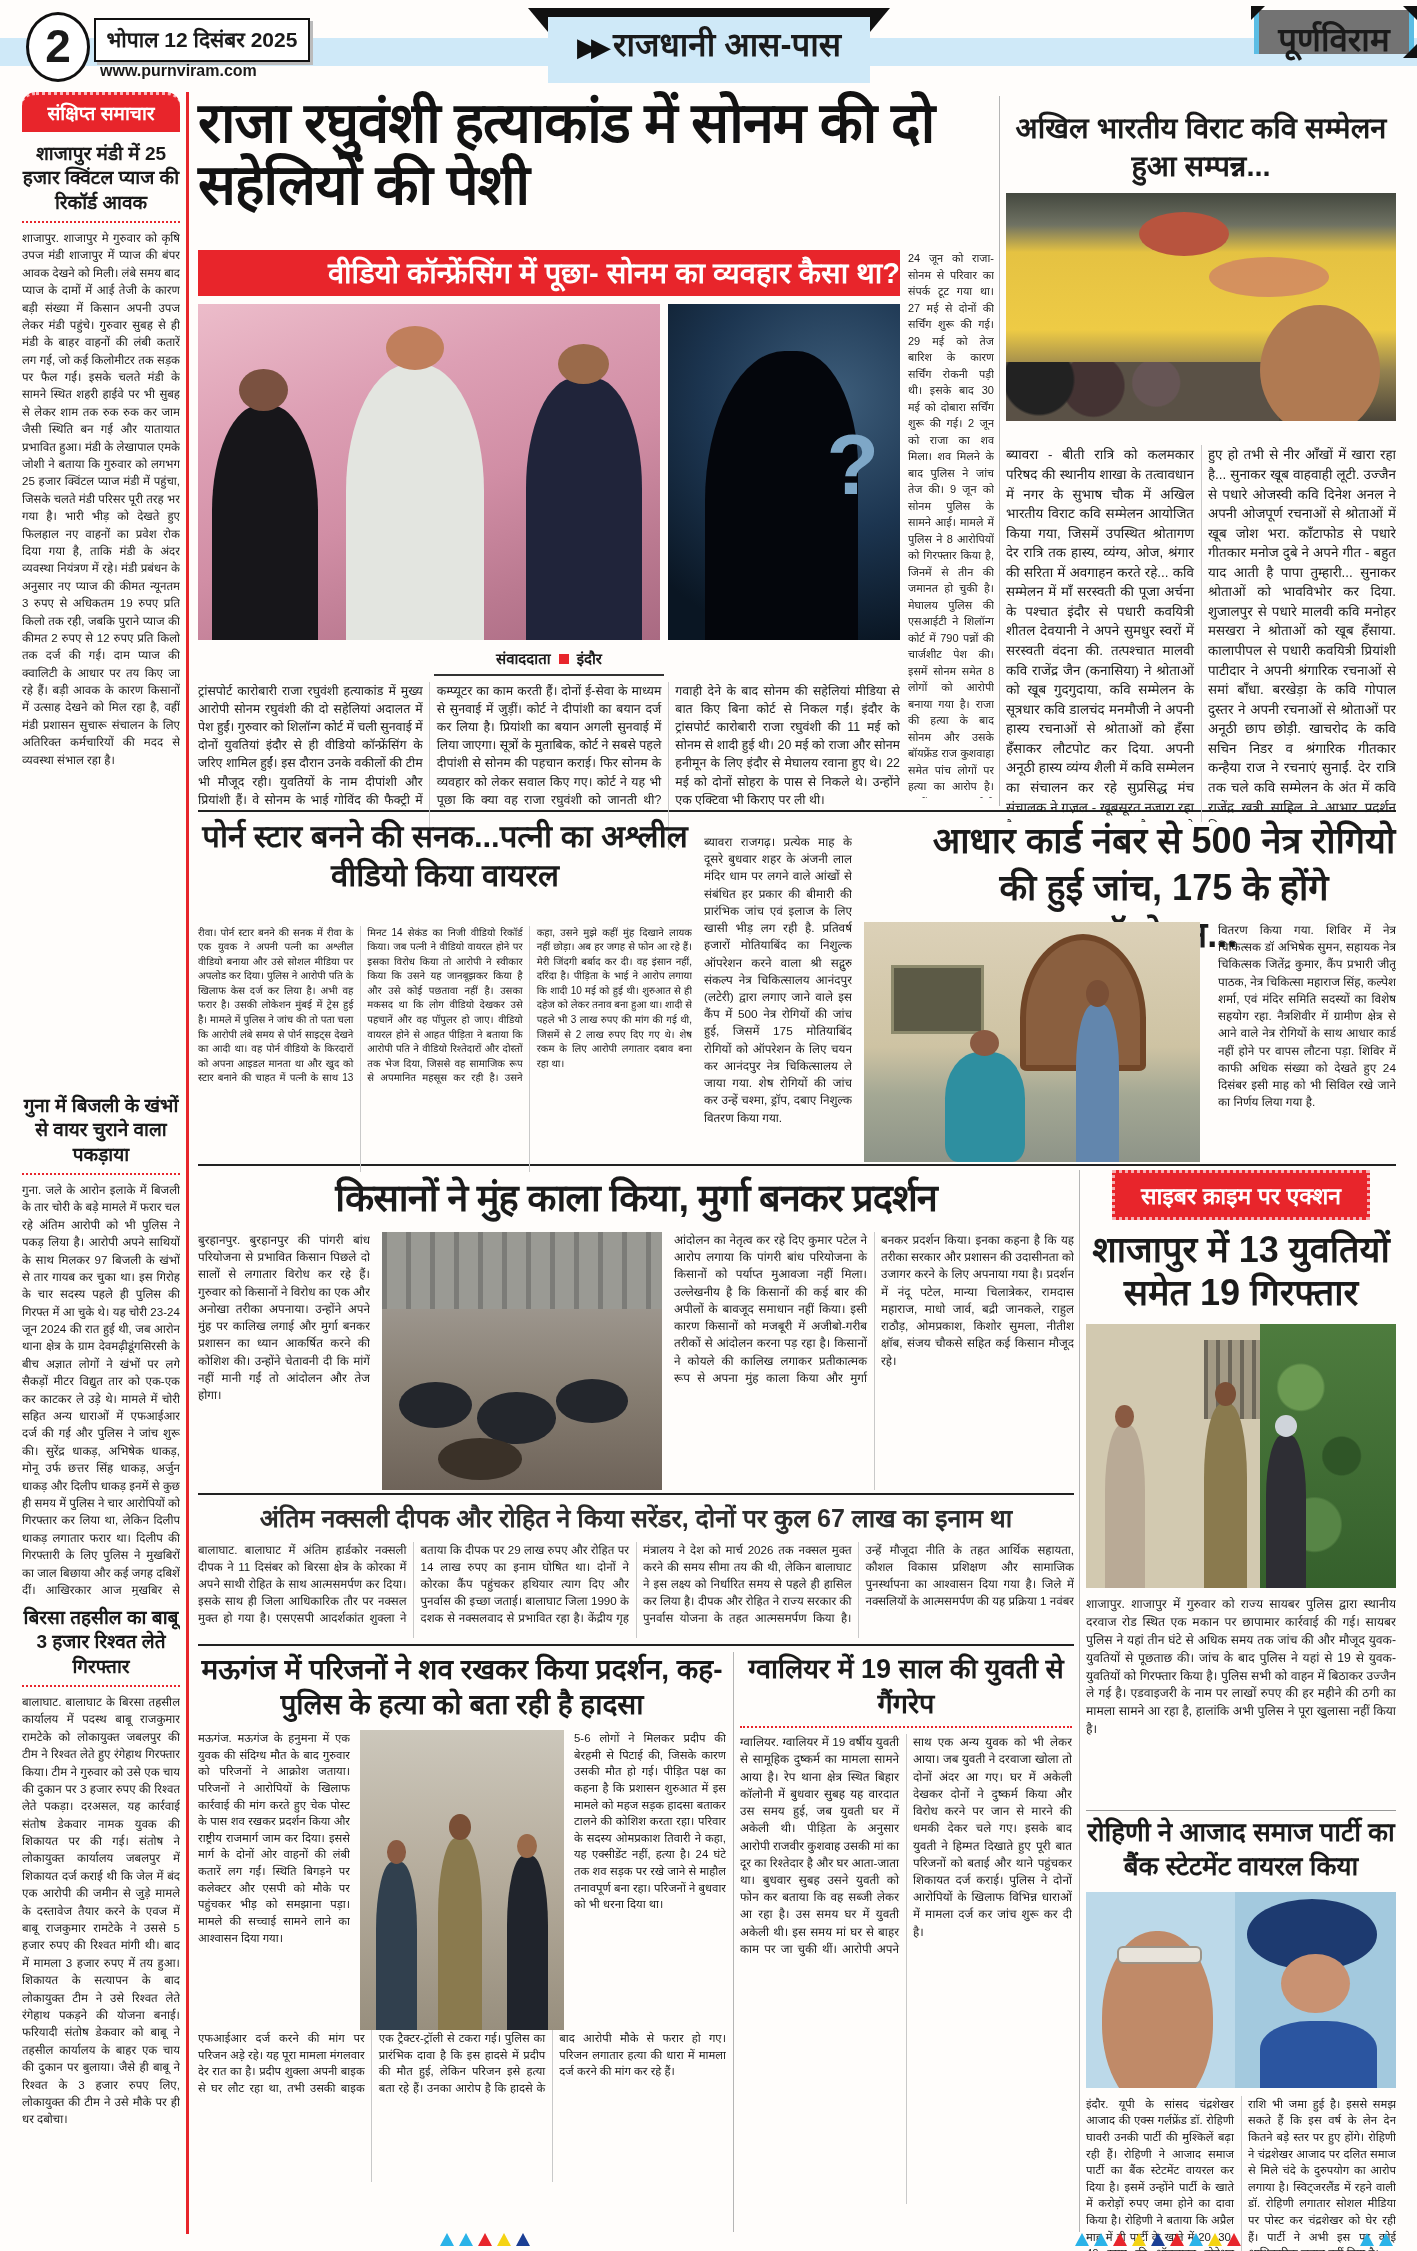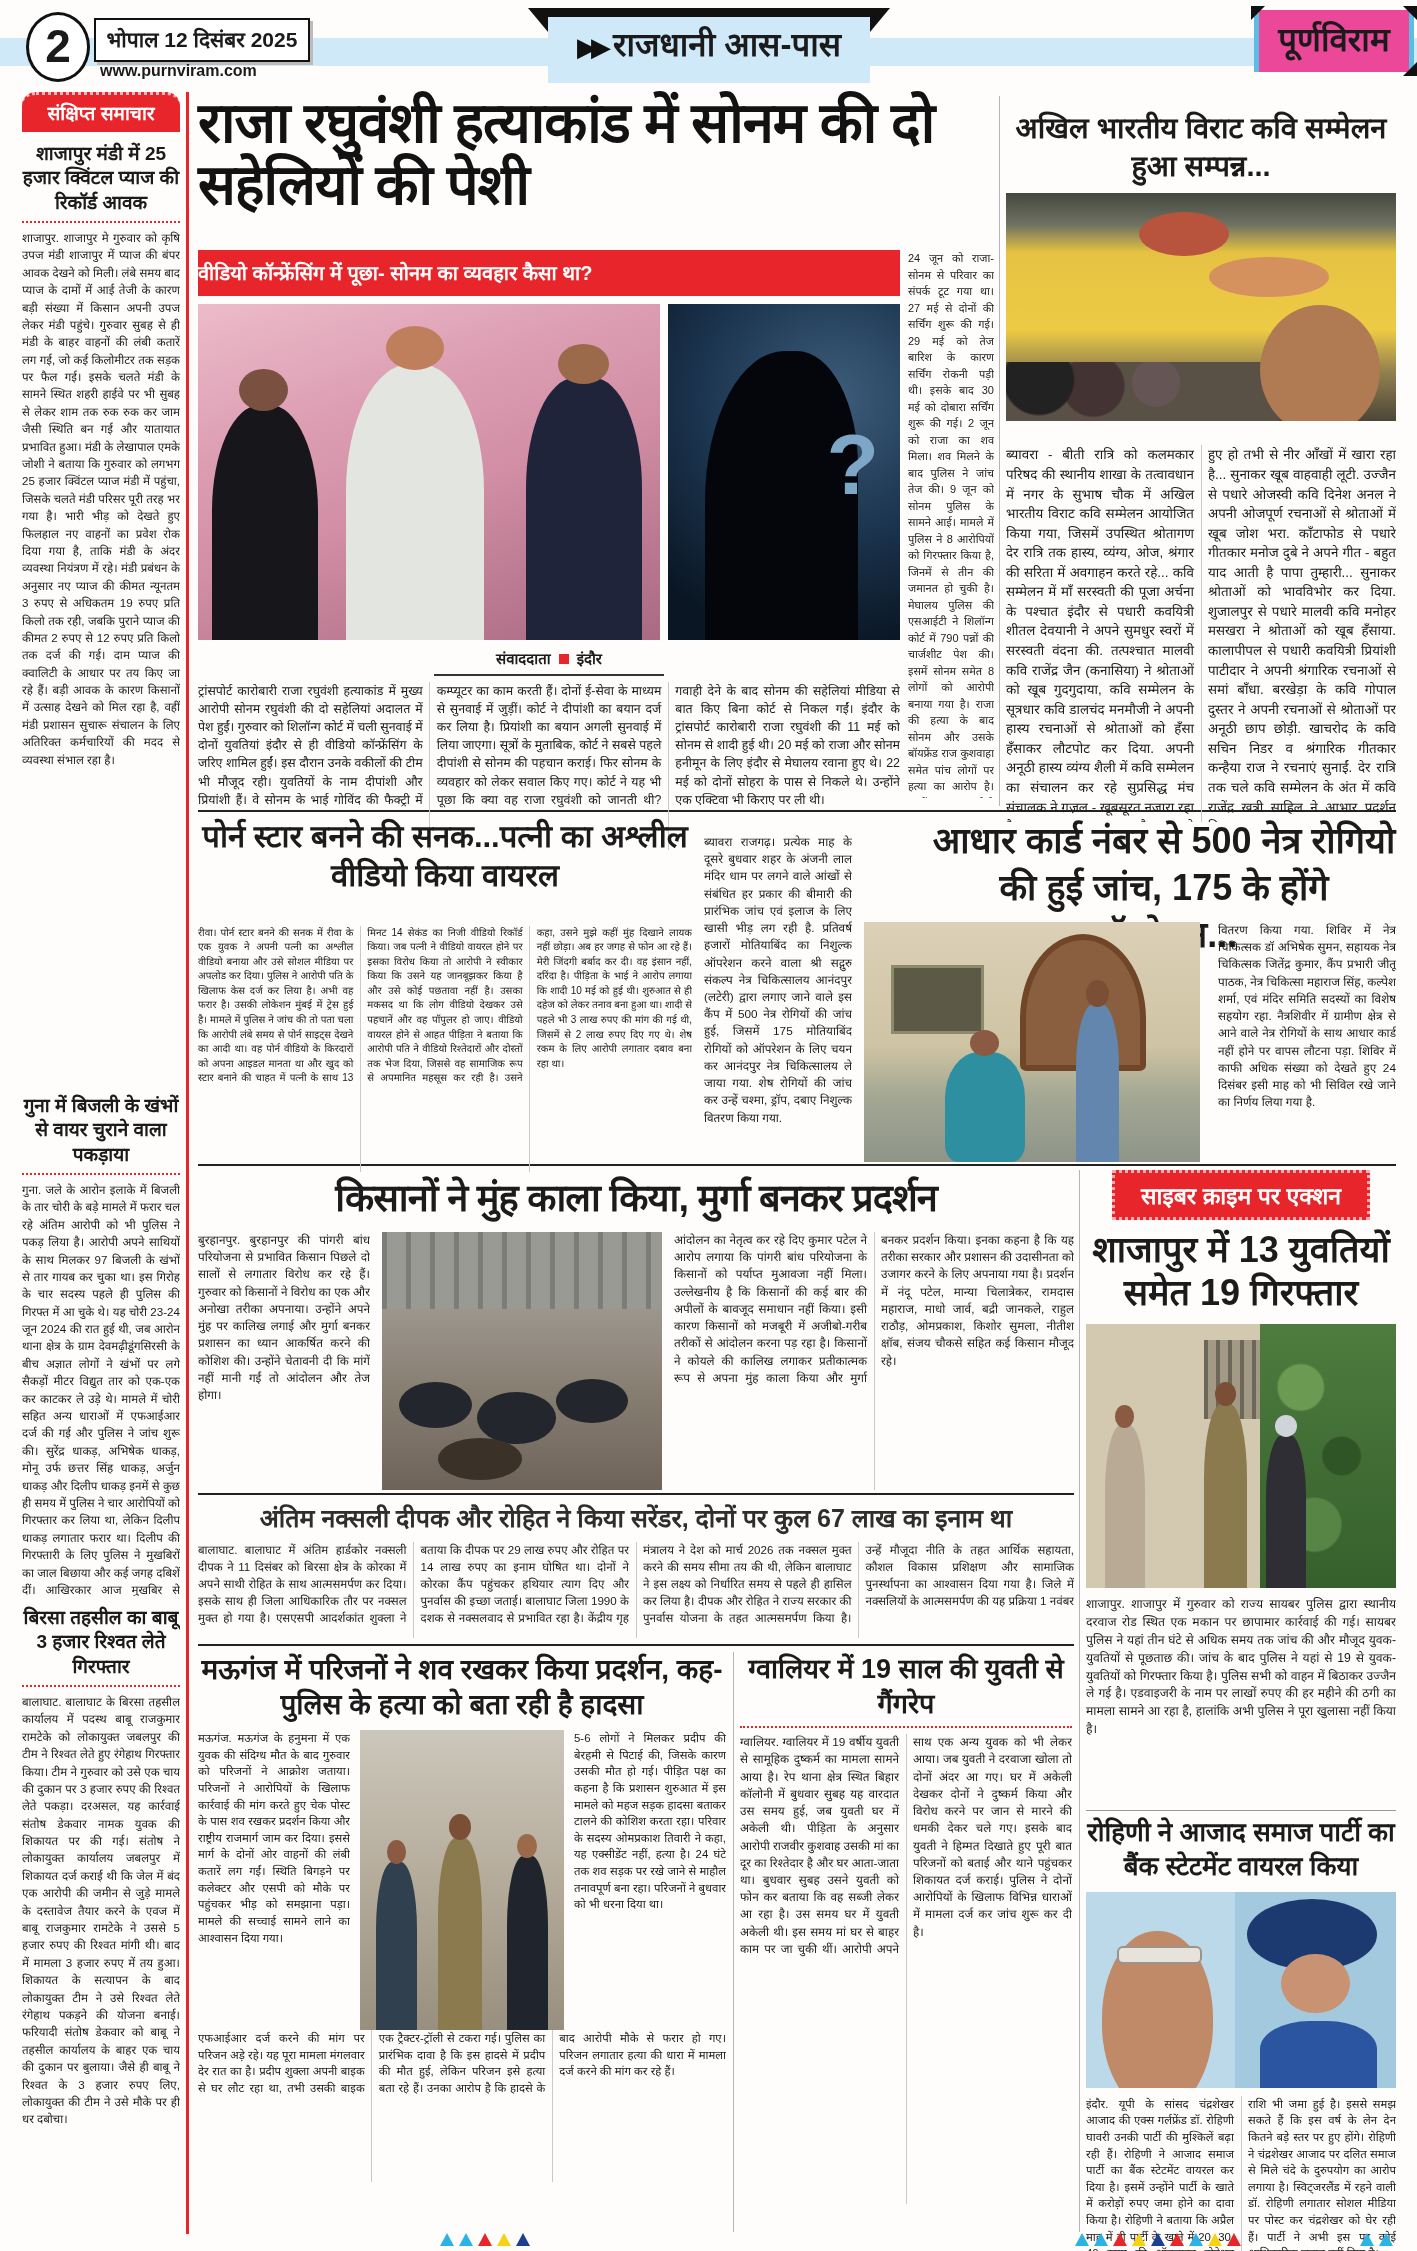--- a/index.html
+++ b/index.html
@@ -12,21 +12,21 @@
   .datebox{position:absolute;left:94px;top:18px;width:212px;height:40px;background:#fff;border:2px solid #111;
            font-size:21px;font-weight:bold;text-align:center;line-height:40px;box-shadow:3px 3px 0 #bbb;}
   .website{position:absolute;left:100px;top:62px;font-size:16px;font-weight:bold;}
   .sectionbox{position:absolute;left:548px;top:8px;width:322px;height:66px;background:#cfe9f8;
               border-top:9px solid #111;text-align:center;}
   .sectionbox .chev{color:#111;font-size:26px;margin-right:8px;letter-spacing:-6px;}
   .sectionbox .st{font-size:33px;font-weight:bold;line-height:56px;}
   .sectionbox::before,.sectionbox::after{content:"";position:absolute;top:-9px;border-style:solid;}
   .sectionbox::before{left:-20px;border-width:0 20px 24px 0;border-color:transparent #111 transparent transparent;}
   .sectionbox::after{right:-20px;border-width:24px 20px 0 0;border-color:#111 transparent transparent transparent;}
-  .masthead{position:absolute;left:1254px;top:10px;width:150px;height:62px;background:#ec4899;
+  .masthead{position:absolute;left:1254px;top:10px;width:150px;height:44px;background:#737373;
             border-left:5px solid #5bbde4;border-right:5px solid #5bbde4;text-align:center;
             font-size:33px;font-weight:bold;line-height:60px;}
   .masthead i{position:absolute;width:14px;height:14px;background:#111;}
   .masthead .c1{left:-8px;top:-4px;clip-path:polygon(0 0,100% 0,0 100%);}
   .masthead .c2{right:-8px;top:-4px;clip-path:polygon(0 0,100% 0,100% 100%);}
   .masthead .c3{right:-8px;bottom:-4px;clip-path:polygon(100% 0,100% 100%,0 100%);}
   
   .vrule-red{position:absolute;left:186px;top:92px;width:3px;height:2142px;background:#e8252b;}
   .vrule{position:absolute;width:1px;background:#b5b5b5;}
   .hrule{position:absolute;height:2px;background:#222;}
@@ -41,21 +41,21 @@
   .s1{height:952px;} .s2{height:512px;} .s3{height:650px;}
   
   .body-text{font-size:12.4px;line-height:1.46;text-align:justify;overflow:hidden;}
   .cols-2{column-count:2;column-gap:14px;column-rule:1px solid #c9c9c9;}
   .cols-3{column-count:3;column-gap:14px;column-rule:1px solid #c9c9c9;}
   .cols-4{column-count:4;column-gap:14px;column-rule:1px solid #c9c9c9;}
   .photo{position:relative;overflow:hidden;background:#999;}
   
   .lead{position:absolute;left:198px;top:92px;width:796px;height:714px;}
   .lead h1{margin:0;font-size:56px;line-height:1.1;font-weight:bold;letter-spacing:-1px;color:#121212;}
-  .redbar{background:#e8252b;color:#fff;font-size:20px;font-weight:bold;text-align:left;
+  .redbar{background:#e8252b;color:#fff;font-size:29px;font-weight:bold;text-align:right;
           height:46px;line-height:46px;margin-top:8px;}
   .lead-main{position:absolute;left:0;top:150px;width:702px;}
   .lead-side{position:absolute;right:0;top:158px;width:86px;height:548px;font-size:11px;line-height:1.5;text-align:justify;overflow:hidden;}
   .photo-row{margin-top:8px;height:336px;display:flex;gap:8px;}
   .byline{width:230px;margin:8px auto 4px;text-align:center;font-size:15px;font-weight:bold;
           border-bottom:2px solid #333;padding-bottom:6px;}
   .redsq{display:inline-block;width:10px;height:10px;background:#e8252b;margin:0 8px;}
   .lead-body{margin-top:6px;height:168px;}
   
   .ph-lead{width:462px;height:336px;background:linear-gradient(160deg,#ecbcca 0%,#dd9fb4 30%,#d18ea5 55%,#ba7990 80%,#a96a82 100%);}

